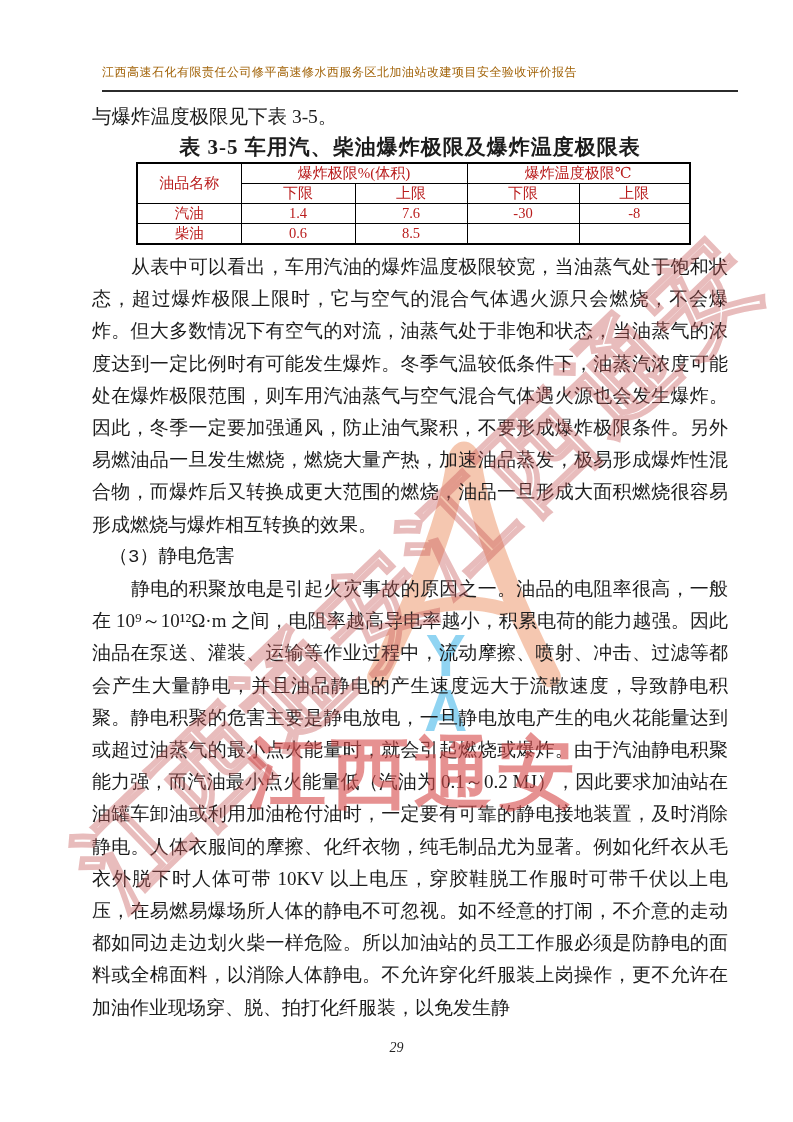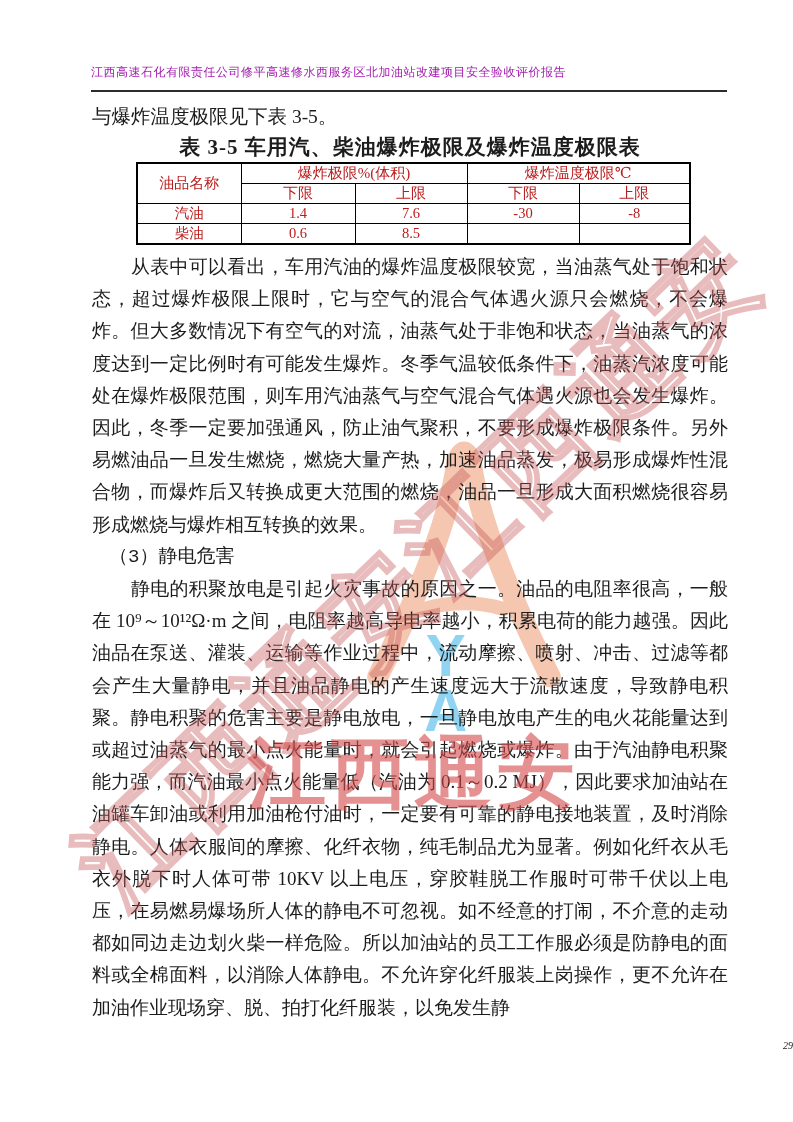--- a/index.html
+++ b/index.html
@@ -4,23 +4,23 @@
 <style>
   html,body{margin:0;padding:0;background:#888;}
   .page{
     position:relative;width:793px;height:1122px;margin:0 auto;
     background:#ffffff;overflow:hidden;
     font-family:"Liberation Serif","DejaVu Serif",serif;
     color:#1c1c1c;
   }
   
   .header{
-    position:absolute;left:91px;top:64px;width:636px;
+    position:absolute;left:102px;top:64px;width:636px;
     display:flex;justify-content:space-between;align-items:flex-end;
-    font-size:12px;color:#a21caf;letter-spacing:0.5px;
+    font-size:12px;color:#a16207;letter-spacing:0.5px;
     padding-bottom:9px;border-bottom:2.5px solid #2b2b2b;
   }
   
   .intro{
     position:absolute;left:92px;top:103px;width:636px;
     font-size:19.5px;line-height:28px;
   }
   .table-title{
     position:absolute;left:92px;top:133px;width:636px;
     text-align:center;font-weight:bold;font-size:21px;letter-spacing:1px;
@@ -42,21 +42,21 @@
   }
   .para{
     margin:0;font-size:19px;line-height:32.2px;
     text-align:justify;text-indent:2.05em;
   }
   .sec-heading{
     margin:0;font-size:19px;line-height:32.2px;text-indent:0.9em;font-family:Liberation Mono, monospace;
   }
   .page-number{
     position:absolute;left:0;top:1040px;width:100%;
-    text-align:right;font-size:10px;color:#222;font-style:italic;
+    text-align:center;font-size:14px;color:#222;font-style:italic;
   }
   
   .wm{position:absolute;pointer-events:none;}
   .wm-logo{left:358px;top:382px;width:212px;height:352px;z-index:0;opacity:0.55;}
   .wm-ya{
     left:424px;top:628px;z-index:0;
     font-family:"Liberation Sans","DejaVu Sans",sans-serif;
     font-size:60px;font-weight:bold;line-height:55px;
     color:rgba(125,205,240,0.85);white-space:pre-line;text-align:center;
   }

